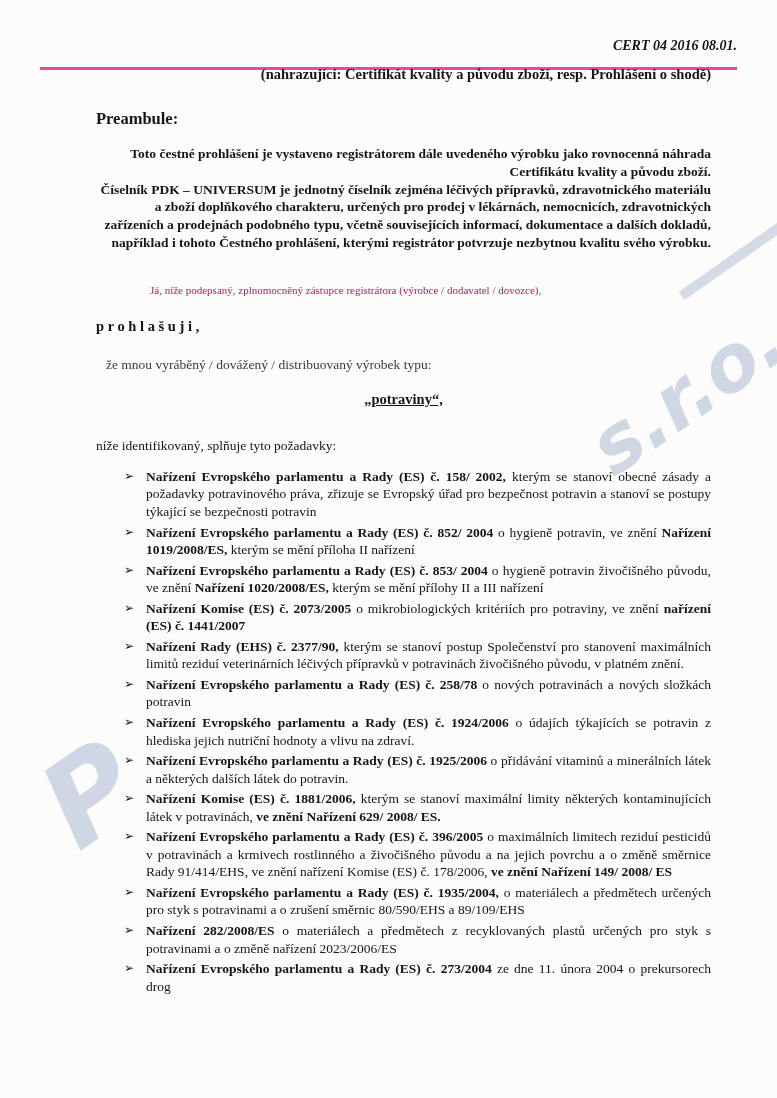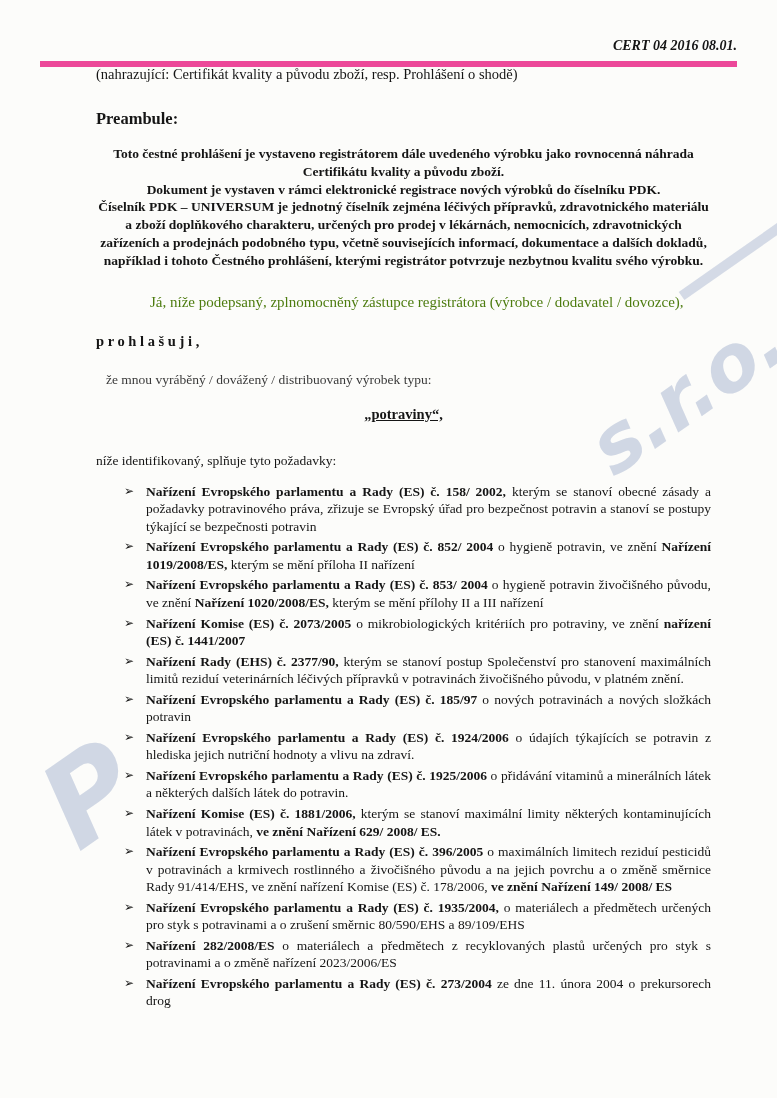--- a/index.html
+++ b/index.html
@@ -26,40 +26,40 @@
   .watermark .wm-initial{font-size:118px;line-height:1;}
   .watermark .wm-suffix{font-size:78px;line-height:1;}
   .wm-stroke{
     position:absolute;left:668px;top:248px;width:150px;height:10px;
     background:rgba(148,164,198,0.38);transform:rotate(-35deg);z-index:0;
   }
   .content{position:relative;z-index:1;}
   .doc-header{
     position:absolute;top:38px;left:40px;right:40px;
     text-align:right;font-style:italic;font-weight:bold;font-size:14px;
-    border-bottom:6px solid #ec4899;padding-bottom:7px;
+    border-bottom:3px solid #ec4899;padding-bottom:13px;
   }
   .body-col{
     position:absolute;top:66px;left:96px;width:615px;
   }
   .doc-title{
     margin:24px 0 2px;text-align:center;
     font-size:21px;font-weight:bold;letter-spacing:.4px;
   }
   .doc-subtitle{
-    text-align:left;font-weight:normal;font-size:14.5px;margin:0 0 26px;
+    text-align:right;font-weight:bold;font-size:14.5px;margin:0 0 26px;
   }
   .preamble-heading{
     font-size:16.5px;font-weight:bold;margin:14px 0 16px;
   }
   .preamble-par{
-    margin:0;font-weight:bold;font-size:13.5px;line-height:1.32;text-align:center;
+    margin:0;font-weight:bold;font-size:13.5px;line-height:1.32;text-align:right;
   }
   .decl-intro{
-    margin:24px 0 0;padding-left:54px;font-size:15px;color:#4d7c0f;
+    margin:32px 0 0;padding-left:54px;font-size:11px;color:#be185d;
   }
   .decl-verb{
     margin:22px 0;text-align:left;font-weight:bold;font-size:14.5px;
   }
   .decl-product-intro{
     margin:0 10px 0;font-size:13.5px;color:#3a3a3a;
   }
   .decl-product{
     margin:18px 0 0;text-align:center;font-weight:bold;font-size:14.5px;
     text-decoration:underline;
@@ -93,37 +93,36 @@
   <div class="content">
     <div class="doc-header">
       <span>CERT  04 2016 08.01.</span>
     </div>
 
     <div class="body-col">
       <div class="doc-subtitle">(nahrazující: Certifikát kvality a původu zboží, resp. Prohlášení o shodě)</div>
 
       <h2 class="preamble-heading">Preambule:</h2>
       <p class="preamble-par">Toto čestné prohlášení je vystaveno registrátorem dále uvedeného výrobku jako rovnocenná náhrada Certifikátu kvality a původu zboží.</p>
-      <p class="preamble-par">Dokument je vystaven v rámci elektronické registrace nových výrobků do číselníku PDK.</p>
       <p class="preamble-par">Číselník PDK – UNIVERSUM je jednotný číselník zejména léčivých přípravků, zdravotnického materiálu a zboží doplňkového charakteru, určených pro prodej v lékárnách, nemocnicích, zdravotnických zařízeních a prodejnách podobného typu, včetně souvisejících informací, dokumentace a dalších dokladů, například i tohoto Čestného prohlášení, kterými registrátor potvrzuje nezbytnou kvalitu svého výrobku.</p>
 
       <p class="decl-intro">Já, níže podepsaný, zplnomocněný zástupce registrátora (výrobce / dodavatel / dovozce),</p>
       <p class="decl-verb">p r o h l a š u j i ,</p>
       <p class="decl-product-intro">že mnou vyráběný / dovážený  / distribuovaný výrobek typu:</p>
       <p class="decl-product">„potraviny“,</p>
 
       <p class="req-intro">níže identifikovaný, splňuje tyto požadavky:</p>
 
       <ul class="req-list" id="req-list">
           <li><span class="marker">➢</span><span><span class="b">Nařízení Evropského parlamentu a Rady (ES) č. 158/ 2002,</span><span> kterým se stanoví obecné zásady a požadavky potravinového práva, zřizuje se Evropský úřad pro bezpečnost potravin a stanoví se postupy týkající se bezpečnosti potravin</span></span></li>
           <li><span class="marker">➢</span><span><span class="b">Nařízení Evropského parlamentu a Rady (ES) č. 852/ 2004</span><span> o hygieně potravin, ve znění </span><span class="b">Nařízení 1019/2008/ES,</span><span> kterým se mění příloha II nařízení</span></span></li>
           <li><span class="marker">➢</span><span><span class="b">Nařízení Evropského parlamentu a Rady (ES) č. 853/ 2004</span><span> o hygieně potravin živočišného původu, ve znění </span><span class="b">Nařízení 1020/2008/ES,</span><span> kterým se mění přílohy II a III nařízení</span></span></li>
           <li><span class="marker">➢</span><span><span class="b">Nařízení Komise (ES) č. 2073/2005</span><span> o mikrobiologických kritériích pro potraviny, ve znění </span><span class="b">nařízení (ES) č. 1441/2007</span></span></li>
           <li><span class="marker">➢</span><span><span class="b">Nařízení Rady (EHS) č. 2377/90,</span><span> kterým se stanoví postup Společenství pro stanovení maximálních limitů reziduí veterinárních léčivých přípravků v potravinách živočišného původu, v platném znění.</span></span></li>
-          <li><span class="marker">➢</span><span><span class="b">Nařízení Evropského parlamentu a Rady (ES) č. 185/97</span><span> o nových potravinách a nových složkách potravin</span></span></li>
+          <li><span class="marker">➢</span><span><span class="b">Nařízení Evropského parlamentu a Rady (ES) č. 258/78</span><span> o nových potravinách a nových složkách potravin</span></span></li>
           <li><span class="marker">➢</span><span><span class="b">Nařízení Evropského parlamentu a Rady (ES) č. 1924/2006</span><span> o údajích týkajících se potravin z hlediska jejich nutriční hodnoty a vlivu na zdraví.</span></span></li>
           <li><span class="marker">➢</span><span><span class="b">Nařízení Evropského parlamentu a Rady (ES) č. 1925/2006</span><span> o přidávání vitaminů a minerálních látek a některých dalších látek do potravin.</span></span></li>
           <li><span class="marker">➢</span><span><span class="b">Nařízení Komise (ES) č. 1881/2006,</span><span> kterým se stanoví maximální limity některých kontaminujících látek v potravinách, </span><span class="b">ve znění Nařízení 629/ 2008/ ES.</span></span></li>
           <li><span class="marker">➢</span><span><span class="b">Nařízení Evropského parlamentu a Rady (ES) č. 396/2005</span><span> o maximálních limitech reziduí pesticidů v potravinách a krmivech rostlinného a živočišného původu a na jejich povrchu a o změně směrnice Rady 91/414/EHS, ve znění nařízení Komise (ES) č. 178/2006, </span><span class="b">ve znění Nařízení 149/ 2008/ ES</span></span></li>
           <li><span class="marker">➢</span><span><span class="b">Nařízení Evropského parlamentu a Rady (ES) č. 1935/2004,</span><span> o materiálech a předmětech určených pro styk s potravinami a o zrušení směrnic 80/590/EHS a 89/109/EHS</span></span></li>
           <li><span class="marker">➢</span><span><span class="b">Nařízení 282/2008/ES</span><span> o materiálech a předmětech z recyklovaných plastů určených pro styk s potravinami a o změně nařízení 2023/2006/ES</span></span></li>
           <li><span class="marker">➢</span><span><span class="b">Nařízení Evropského parlamentu a Rady (ES) č. 273/2004</span><span> ze dne 11. února 2004 o prekursorech drog</span></span></li>
         </ul>
     </div>
 

